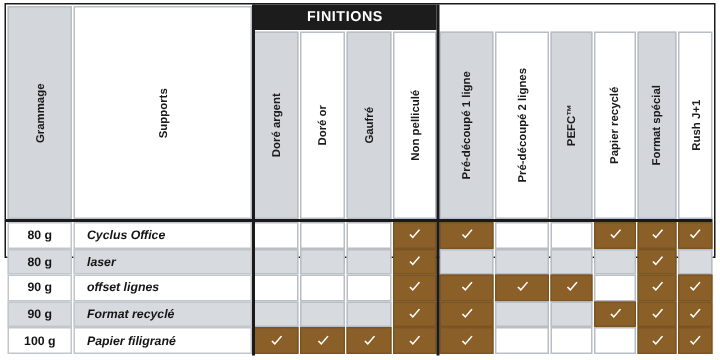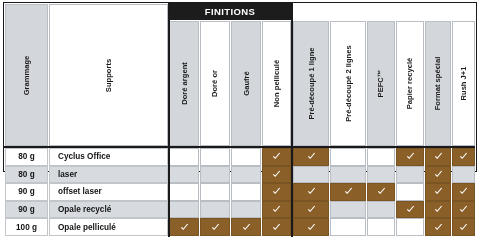--- a/index.html
+++ b/index.html
@@ -34,21 +34,21 @@
     transform:rotate(-90deg);transform-origin:center center;
     white-space:nowrap;display:block;
   }
   .colhdr{border:1px solid #b9bec4;}
   .rowcell{
     display:flex;align-items:center;
     font-size:8.2px;color:#141414;font-weight:bold;
     border:1px solid #c2c6cb;
   }
   .rowcell.gram{justify-content:center;}
-  .rowcell.sup{justify-content:flex-start;padding-left:8px;}
+  .rowcell.sup{justify-content:flex-start;padding-left:8px;font-style:italic;}
   .mark{
     display:flex;align-items:center;justify-content:center;
     border:1px solid #b9bec4;
   }
   .mark.on{background:#8b6028;border-color:#7a5423;}
   .mark .tick{
     width:9px;height:9px;display:block;
   }
   .sep-v{position:absolute;background:#1a1a1a;width:1.6px;}
   .sep-h{position:absolute;background:#1a1a1a;height:1.6px;}
@@ -147,21 +147,21 @@
         <div class="cell mark rowband" style="left: 326px; top: 162.6px; width: 36px; height: 17.6px;"></div>
         <div class="cell mark rowband" style="left: 363px; top: 162.6px; width: 28px; height: 17.6px;"></div>
         <div class="cell mark rowband" style="left: 392px; top: 162.6px; width: 28px; height: 17.6px;"></div>
         <div class="cell mark on" style="left: 421px; top: 162.6px; width: 26px; height: 17.6px;">
           <svg class="tick" viewBox="0 0 12 12" aria-hidden="true">
             <path d="M1.2 6.2 L4.3 9.4 L10.8 1.8 L9.6 1.1 L4.3 7.3 L2.3 5.4 Z" fill="#ffffff"></path>
           </svg>
         </div>
         <div class="cell mark rowband" style="left: 448px; top: 162.6px; width: 23px; height: 17.6px;"></div>
         <div class="cell rowcell gram white" style="left: 1px; top: 180.2px; width: 43px; height: 17.6px;">90 g</div>
-        <div class="cell rowcell sup white" style="left: 45px; top: 180.2px; width: 119px; height: 17.6px;">offset laser</div>
+        <div class="cell rowcell sup white" style="left: 45px; top: 180.2px; width: 119px; height: 17.6px;">offset lignes</div>
         <div class="cell mark white" style="left: 165px; top: 180.2px; width: 30px; height: 17.6px;"></div>
         <div class="cell mark white" style="left: 196px; top: 180.2px; width: 30px; height: 17.6px;"></div>
         <div class="cell mark white" style="left: 227px; top: 180.2px; width: 30px; height: 17.6px;"></div>
         <div class="cell mark on" style="left: 258px; top: 180.2px; width: 29px; height: 17.6px;">
           <svg class="tick" viewBox="0 0 12 12" aria-hidden="true">
             <path d="M1.2 6.2 L4.3 9.4 L10.8 1.8 L9.6 1.1 L4.3 7.3 L2.3 5.4 Z" fill="#ffffff"></path>
           </svg>
         </div>
         <div class="cell mark on" style="left: 289px; top: 180.2px; width: 36px; height: 17.6px;">
           <svg class="tick" viewBox="0 0 12 12" aria-hidden="true">
@@ -183,21 +183,21 @@
           <svg class="tick" viewBox="0 0 12 12" aria-hidden="true">
             <path d="M1.2 6.2 L4.3 9.4 L10.8 1.8 L9.6 1.1 L4.3 7.3 L2.3 5.4 Z" fill="#ffffff"></path>
           </svg>
         </div>
         <div class="cell mark on" style="left: 448px; top: 180.2px; width: 23px; height: 17.6px;">
           <svg class="tick" viewBox="0 0 12 12" aria-hidden="true">
             <path d="M1.2 6.2 L4.3 9.4 L10.8 1.8 L9.6 1.1 L4.3 7.3 L2.3 5.4 Z" fill="#ffffff"></path>
           </svg>
         </div>
         <div class="cell rowcell gram rowband" style="left: 1px; top: 197.8px; width: 43px; height: 17.6px;">90 g</div>
-        <div class="cell rowcell sup rowband" style="left: 45px; top: 197.8px; width: 119px; height: 17.6px;">Opale recyclé</div>
+        <div class="cell rowcell sup rowband" style="left: 45px; top: 197.8px; width: 119px; height: 17.6px;">Format recyclé</div>
         <div class="cell mark rowband" style="left: 165px; top: 197.8px; width: 30px; height: 17.6px;"></div>
         <div class="cell mark rowband" style="left: 196px; top: 197.8px; width: 30px; height: 17.6px;"></div>
         <div class="cell mark rowband" style="left: 227px; top: 197.8px; width: 30px; height: 17.6px;"></div>
         <div class="cell mark on" style="left: 258px; top: 197.8px; width: 29px; height: 17.6px;">
           <svg class="tick" viewBox="0 0 12 12" aria-hidden="true">
             <path d="M1.2 6.2 L4.3 9.4 L10.8 1.8 L9.6 1.1 L4.3 7.3 L2.3 5.4 Z" fill="#ffffff"></path>
           </svg>
         </div>
         <div class="cell mark on" style="left: 289px; top: 197.8px; width: 36px; height: 17.6px;">
           <svg class="tick" viewBox="0 0 12 12" aria-hidden="true">
@@ -215,21 +215,21 @@
           <svg class="tick" viewBox="0 0 12 12" aria-hidden="true">
             <path d="M1.2 6.2 L4.3 9.4 L10.8 1.8 L9.6 1.1 L4.3 7.3 L2.3 5.4 Z" fill="#ffffff"></path>
           </svg>
         </div>
         <div class="cell mark on" style="left: 448px; top: 197.8px; width: 23px; height: 17.6px;">
           <svg class="tick" viewBox="0 0 12 12" aria-hidden="true">
             <path d="M1.2 6.2 L4.3 9.4 L10.8 1.8 L9.6 1.1 L4.3 7.3 L2.3 5.4 Z" fill="#ffffff"></path>
           </svg>
         </div>
         <div class="cell rowcell gram white" style="left: 1px; top: 215.4px; width: 43px; height: 17.6px;">100 g</div>
-        <div class="cell rowcell sup white" style="left: 45px; top: 215.4px; width: 119px; height: 17.6px;">Opale pelliculé</div>
+        <div class="cell rowcell sup white" style="left: 45px; top: 215.4px; width: 119px; height: 17.6px;">Papier filigrané</div>
         <div class="cell mark on" style="left: 165px; top: 215.4px; width: 30px; height: 17.6px;">
           <svg class="tick" viewBox="0 0 12 12" aria-hidden="true">
             <path d="M1.2 6.2 L4.3 9.4 L10.8 1.8 L9.6 1.1 L4.3 7.3 L2.3 5.4 Z" fill="#ffffff"></path>
           </svg>
         </div>
         <div class="cell mark on" style="left: 196px; top: 215.4px; width: 30px; height: 17.6px;">
           <svg class="tick" viewBox="0 0 12 12" aria-hidden="true">
             <path d="M1.2 6.2 L4.3 9.4 L10.8 1.8 L9.6 1.1 L4.3 7.3 L2.3 5.4 Z" fill="#ffffff"></path>
           </svg>
         </div>

